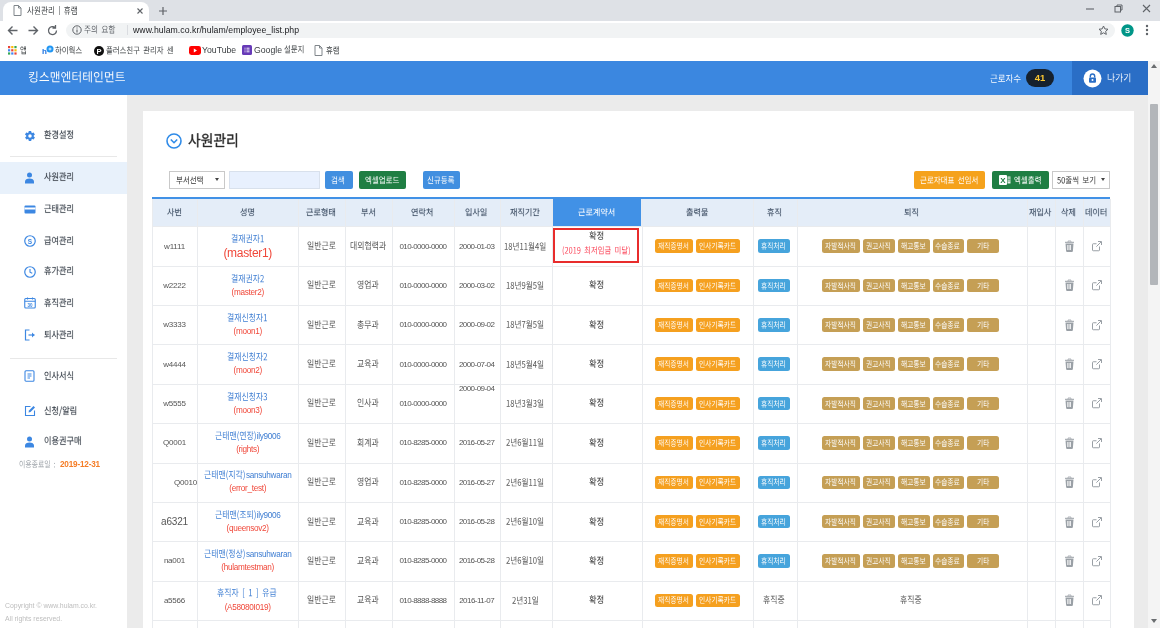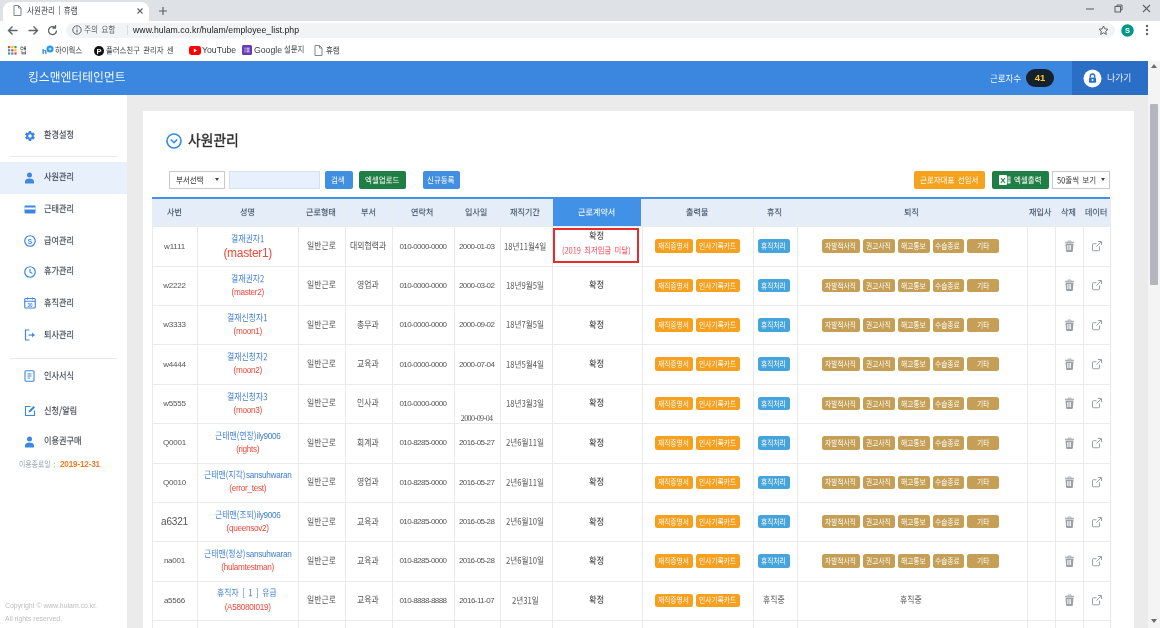--- a/index.html
+++ b/index.html
@@ -1535,21 +1535,21 @@
       <g fill="#555" transform="translate(0,8.2) scale(0.007857,-0.009700)">
         <use href="#q30" x="0"></use>
         <use href="#q0" x="920"></use>
         <use href="#q104" x="1840"></use>
       </g>
     </svg>
   </div>
 <div class="ab" style="left:392.4px;top:383.8px;width:61.10000000000002px;height:39.35px;display:flex;align-items:center;justify-content:center;">
     <span style="font-size:8px;letter-spacing:-.55px;color:#555">010-0000-0000</span>
   </div>
-<div class="ab" style="left:453.5px;top:383.8px;width:46.30000000000001px;height:39.35px;display:flex;align-items:flex-end;justify-content:center;font-family:Liberation Serif, serif;">
+<div class="ab" style="left:453.5px;top:383.8px;width:46.30000000000001px;height:39.35px;display:flex;align-items:flex-start;justify-content:center;">
     <span style="font-size:8px;letter-spacing:-.55px;color:#555">2000-09-04</span>
   </div>
 <div class="ab" style="left:499.8px;top:383.8px;width:51.900000000000034px;height:39.35px;display:flex;align-items:center;justify-content:center;">
     <svg width="39" height="9" style="flex:none">
       <g fill="#555" transform="translate(0,7.77) scale(0.007636,-0.009200)">
         <use href="#q100" x="0"></use>
         <use href="#q105" x="555"></use>
         <use href="#q106" x="1110"></use>
         <use href="#q134" x="2030"></use>
         <use href="#q107" x="2585"></use>
@@ -1819,21 +1819,21 @@
       <path d="M8 3.6V2h6v1.6" fill="none" stroke="#9aa0a6" stroke-width="1.6"></path>
     </svg>
   </div>
 <div class="ab" style="left:1090.5px;top:436.825px;width:12px;height:12px;display:flex;align-items:center;justify-content:center;">
     <svg width="12" height="12" viewBox="0 0 24 24">
       <path d="M17 13v7a1.5 1.5 0 0 1-1.5 1.5h-11A1.5 1.5 0 0 1 3 20V9a1.5 1.5 0 0 1 1.5-1.5H11" fill="none" stroke="#9aa0a6" stroke-width="2"></path>
       <path d="M14 3h7v7" fill="none" stroke="#9aa0a6" stroke-width="2"></path>
       <path d="M20 4L10.8 13.2" stroke="#9aa0a6" stroke-width="2"></path>
     </svg>
   </div>
-<div class="ab" style="left:152px;top:462.5px;width:45px;height:39.35px;display:flex;align-items:center;justify-content:center;">
+<div class="ab" style="left:152px;top:462.5px;width:45px;height:39.35px;display:flex;align-items:center;justify-content:flex-end;">
     <span style="font-size:8px;letter-spacing:-.2px;color:#555">Q0010</span>
   </div>
 <div class="ab" style="left:197px;top:469.875px;width:101.39999999999998px;height:11px;display:flex;justify-content:center;align-items:center">
     <svg width="42" height="10" style="flex:none">
       <g fill="#3d7dd2" transform="translate(0,8.2) scale(0.007857,-0.009700)">
         <use href="#q33" x="0"></use>
         <use href="#q42" x="920"></use>
         <use href="#q26" x="1840"></use>
         <use href="#q110" x="2760"></use>
         <use href="#q24" x="3098"></use>

